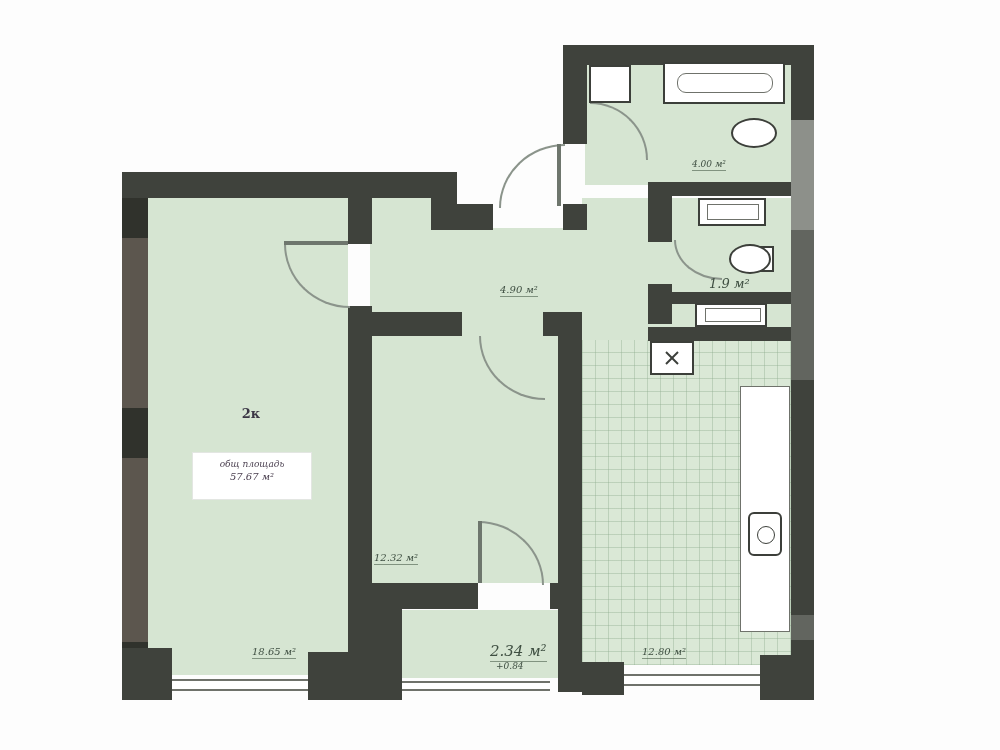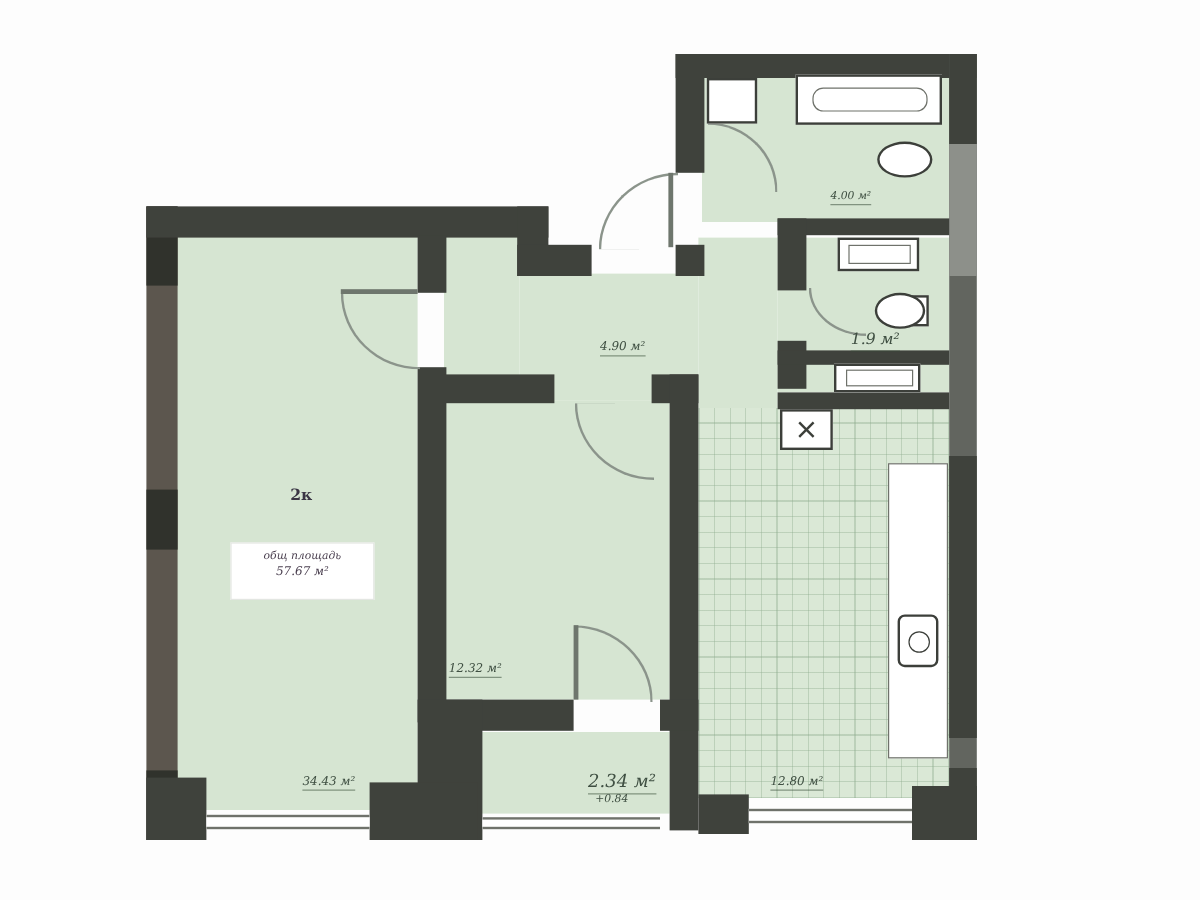--- a/index.html
+++ b/index.html
@@ -137,21 +137,21 @@
     </svg>
   </div>
 
   <div class="sumtitle" style="left:226px;top:406px;width:50px;">2к</div>
   <div class="sumbox" style="left:192px;top:428px;width:120px;height:48px;margin-top:24px;">
     <div class="l1">общ площадь</div>
     <div class="l2">57.67 м²</div>
   </div>
 
   <div class="albl" style="left:252px;top:646px;width:96px;">
-    <span class="u">34.43 м²</span></div>
+    <span class="u">18.65 м²</span></div>
   <div class="albl" style="left:374px;top:552px;width:92px;">
     <span class="u">12.32 м²</span></div>
   <div class="albl" style="left:500px;top:284px;width:84px;">
     <span class="u">4.90 м²</span></div>
   <div class="albl" style="left:642px;top:646px;width:110px;">
     <span class="u">12.80 м²</span></div>
   <div class="albl" style="left:692px;top:158px;width:80px;font-size:9px;">
     <span class="u">4.00 м²</span></div>
   <div class="albl" style="left:709px;top:278px;width:80px;font-size:13px;">
     <span class="u">1.9 м²</span></div>

